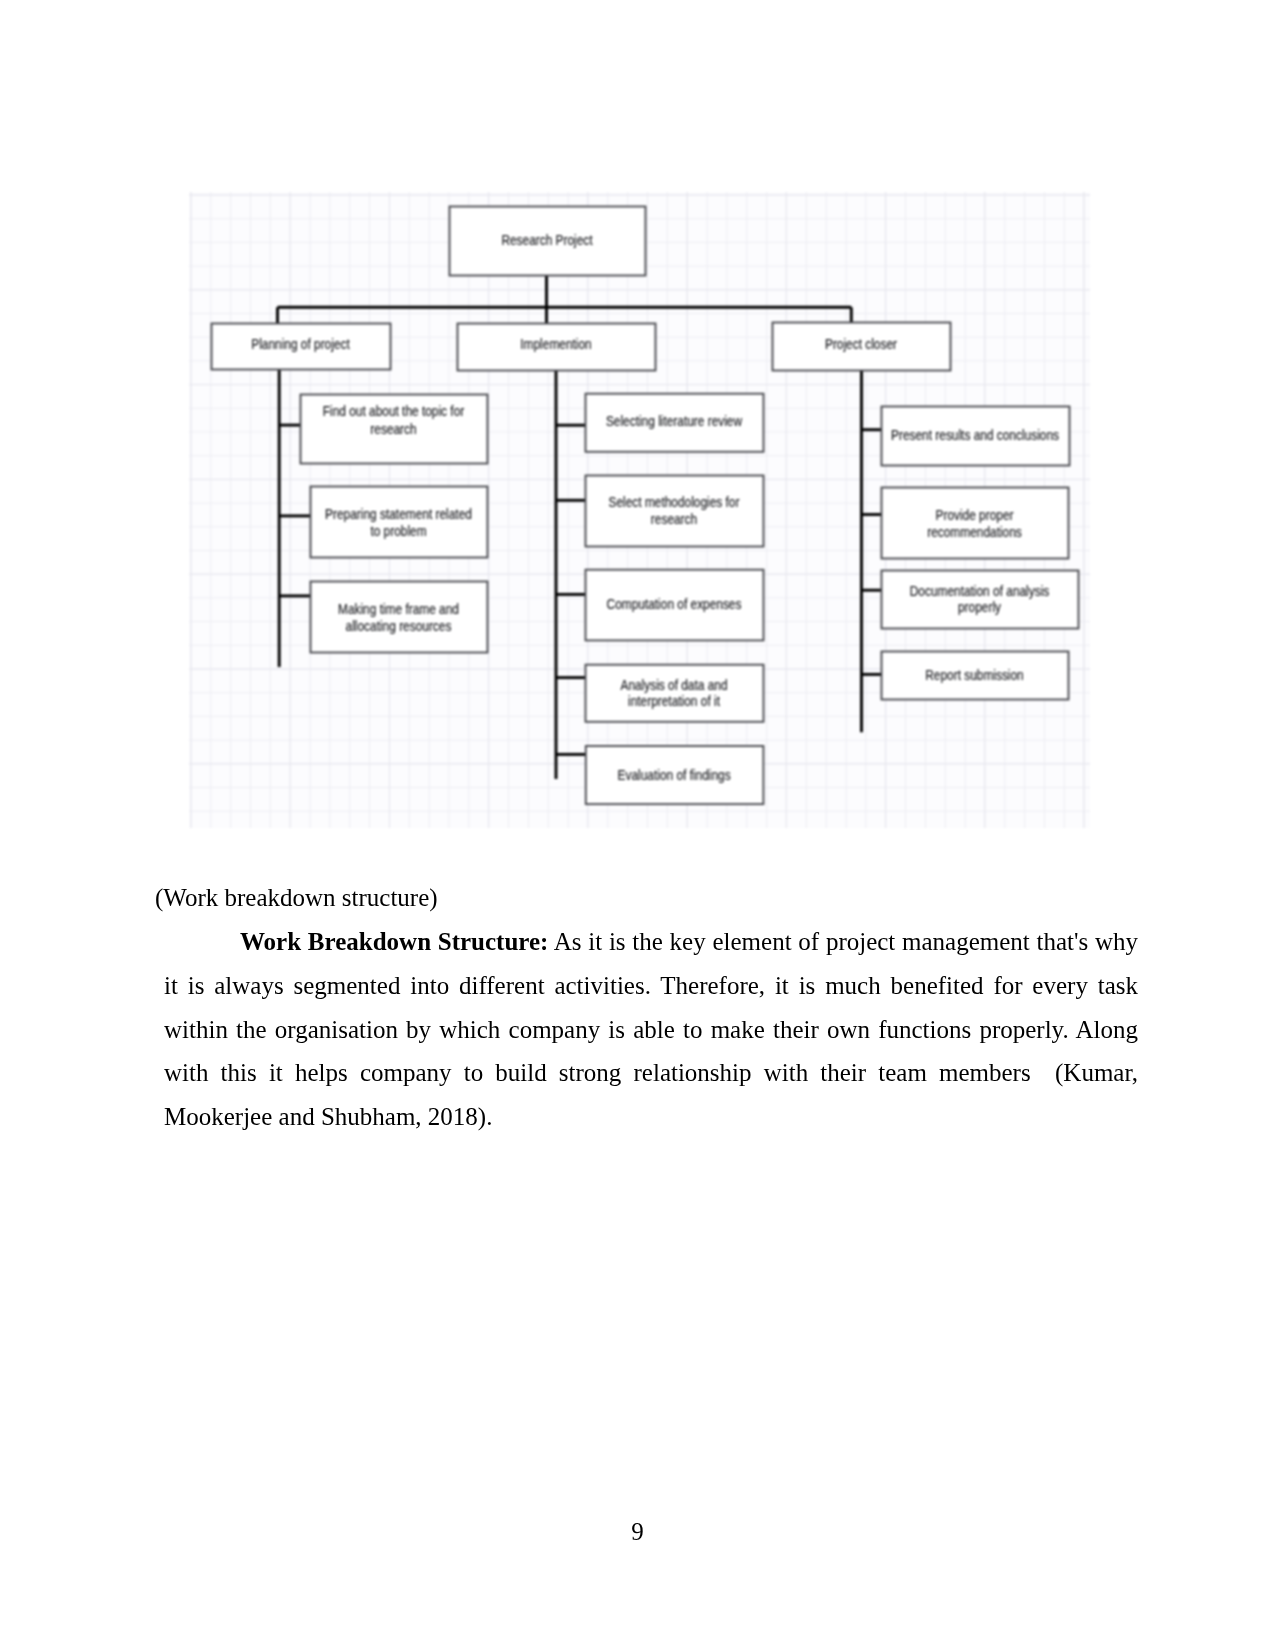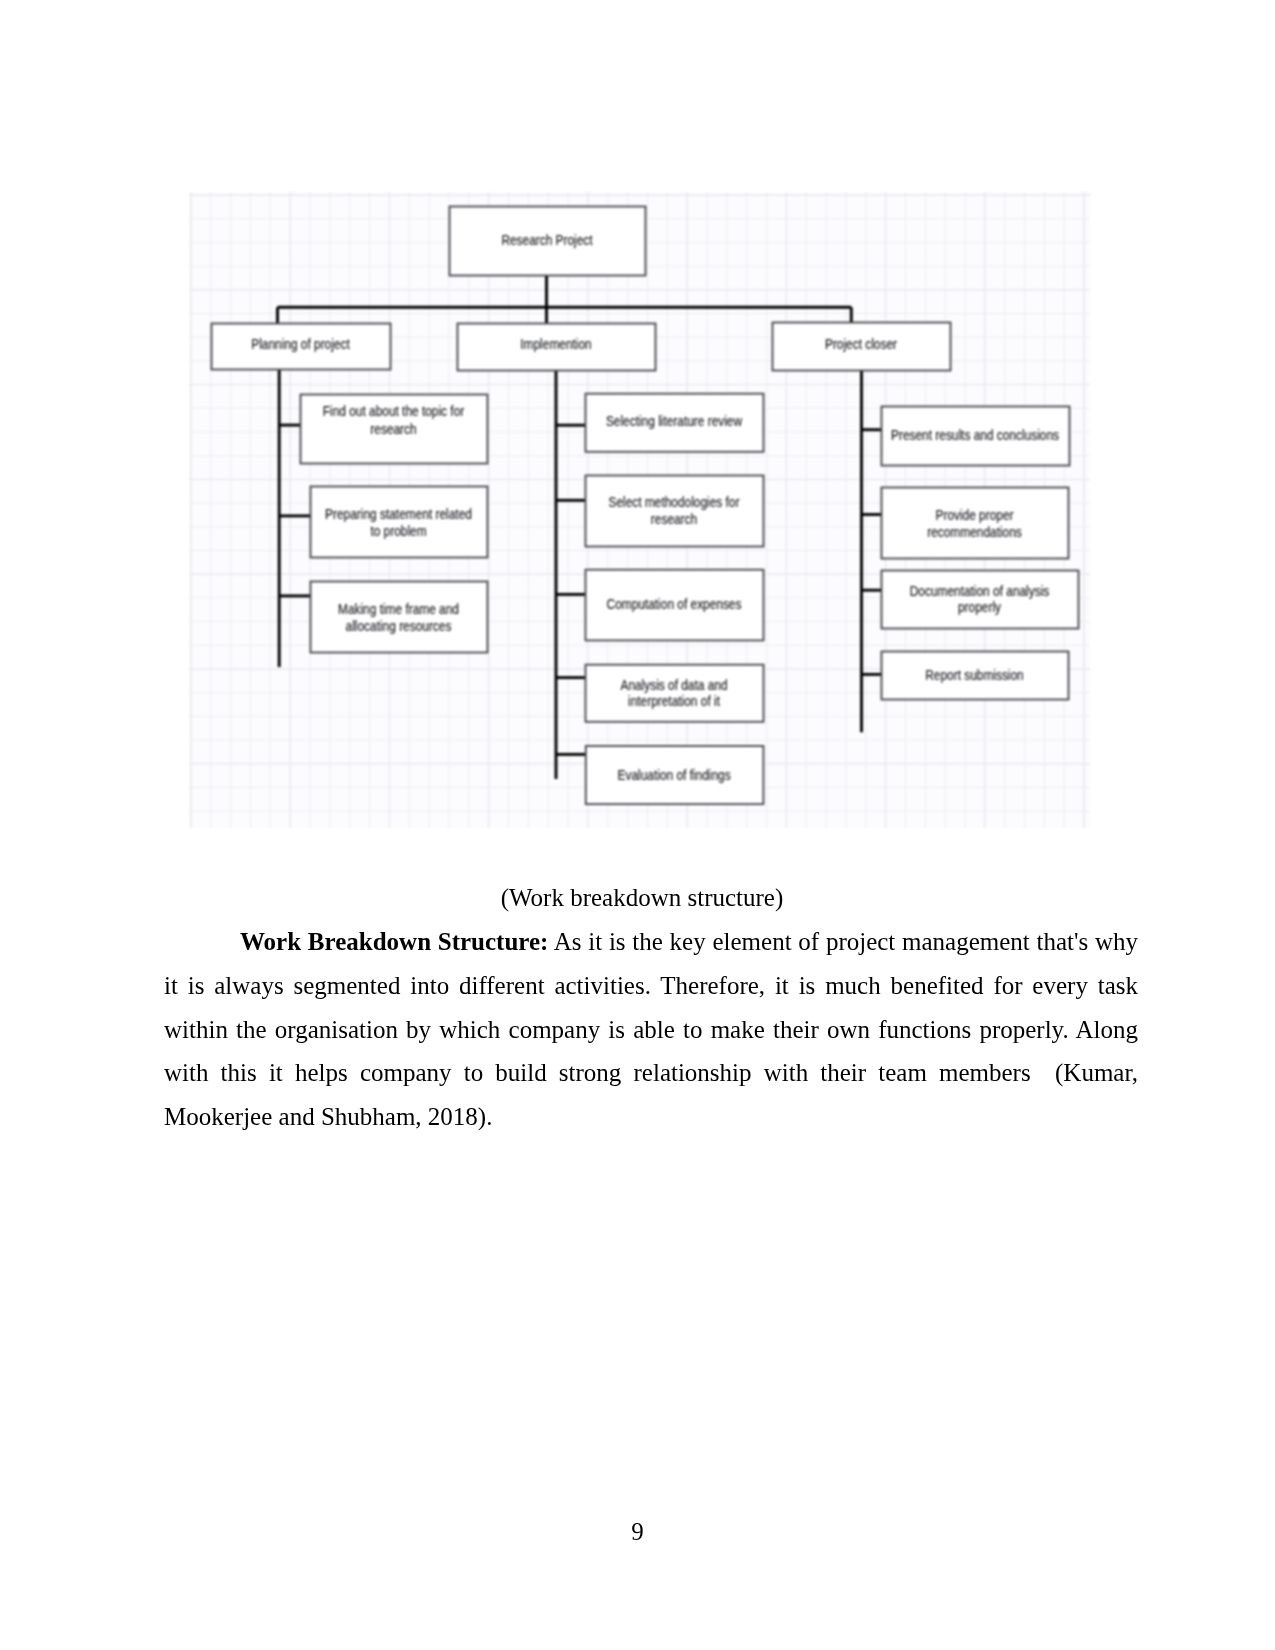--- a/index.html
+++ b/index.html
@@ -27,21 +27,20 @@
   .wbs-label {
     font-family:"Liberation Sans", sans-serif;
     font-size:14px;
   }
 
   
   #caption {
     will-change:transform;
     position:absolute;
     left:155px; top:883px; width:974px;
-    text-align:center;
     font-size:25px;
     line-height:30px;
   }
 
   
   #para {
     will-change:transform;
     position:absolute;
     left:164px; top:920px; width:974px;
     margin:0;

